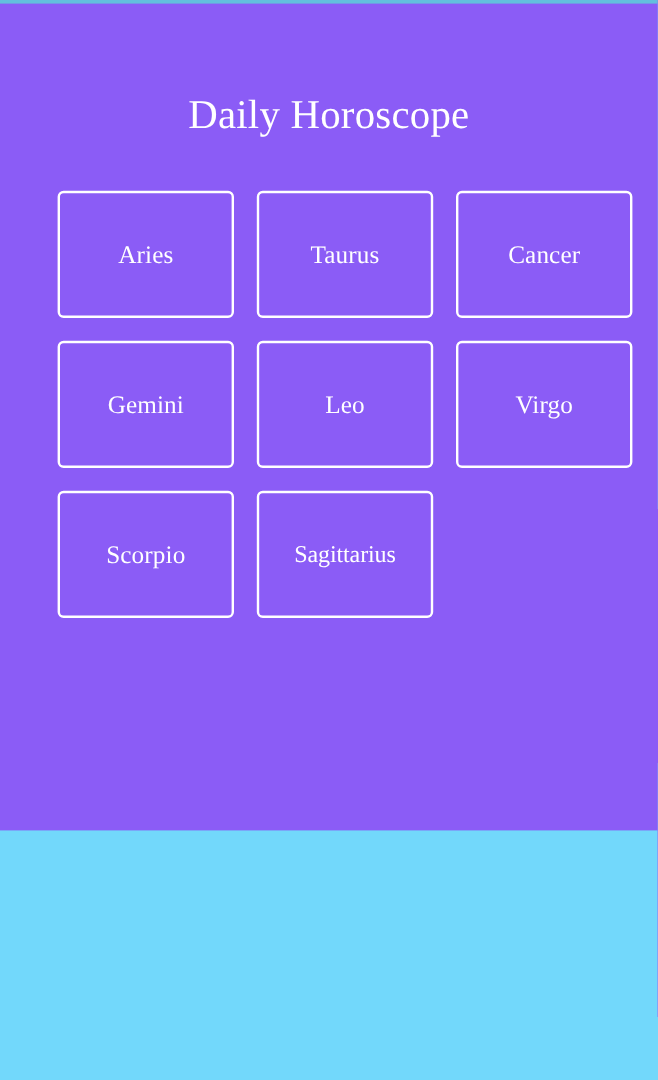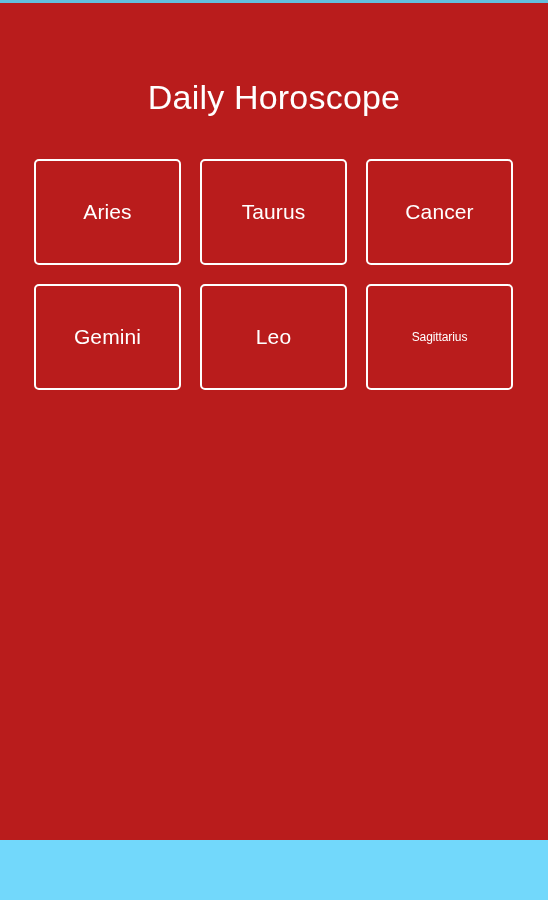--- a/index.html
+++ b/index.html
@@ -10,23 +10,24 @@
     width: 548px;
     height: 900px;
     overflow: hidden;
     background: #72d8fb;
     font-family: "Liberation Sans", sans-serif;
     -webkit-font-smoothing: antialiased;
   }
   #app-screen {
     position: relative;
     width: 548px;
-    height: 840px;
-    background: #b91c1c;
+    height: 692px;
+    background: #8b5cf6;
     box-sizing: border-box;
+    font-family: Liberation Serif, serif;
   }
   #status-bar {
     position: absolute;
     top: 0;
     left: 0;
     width: 548px;
     height: 3px;
     background: #63bfdd;
   }
   #page-title {
@@ -38,21 +39,21 @@
     color: #ffffff;
     font-size: 34px;
     font-weight: 400;
     line-height: 44px;
     letter-spacing: 0.2px;
     white-space: nowrap;
   }
   #sign-grid {
     position: absolute;
     top: 159px;
-    left: 34px;
+    left: 48px;
     width: 480px;
     display: grid;
     grid-template-columns: 147px 147px 147px;
     grid-auto-rows: 106px;
     column-gap: 19px;
     row-gap: 19px;
   }
   .sign-tile {
     box-sizing: border-box;
     border: 2px solid #ffffff;
@@ -67,21 +68,21 @@
   .sign-tile-label {
     color: #ffffff;
     font-size: 21px;
     font-weight: 400;
     line-height: 26px;
     white-space: nowrap;
     text-align: center;
     letter-spacing: 0.1px;
   }
   .sign-tile-label.long {
-    font-size: 12px;
+    font-size: 20px;
     letter-spacing: -0.1px;
   }
 </style>
 </head>
 <body>
 
 <div id="app-screen">
 
   <div id="status-bar"></div>
 
@@ -102,22 +103,28 @@
     </div>
 
     <div class="sign-tile">
       <span class="sign-tile-label">Gemini</span>
     </div>
 
     <div class="sign-tile">
       <span class="sign-tile-label">Leo</span>
     </div>
 
+    <div class="sign-tile">
+      <span class="sign-tile-label">Virgo</span>
+    </div>
 
 
+    <div class="sign-tile">
+      <span class="sign-tile-label">Scorpio</span>
+    </div>
 
     <div class="sign-tile">
       <span class="sign-tile-label long">Sagittarius</span>
     </div>
 
 
 
 
   </div>
 

